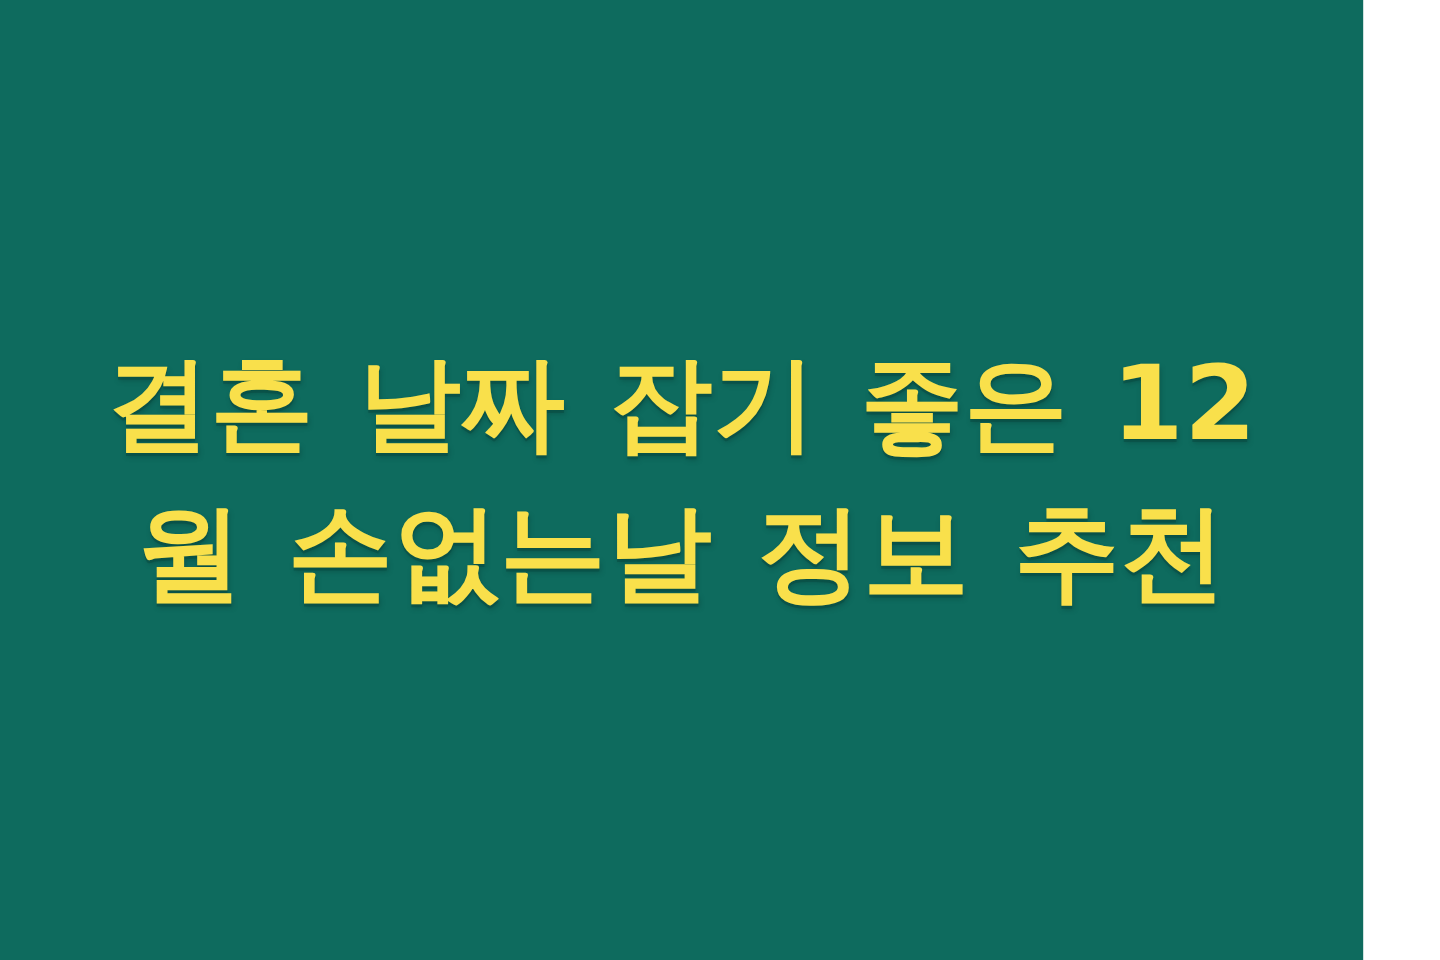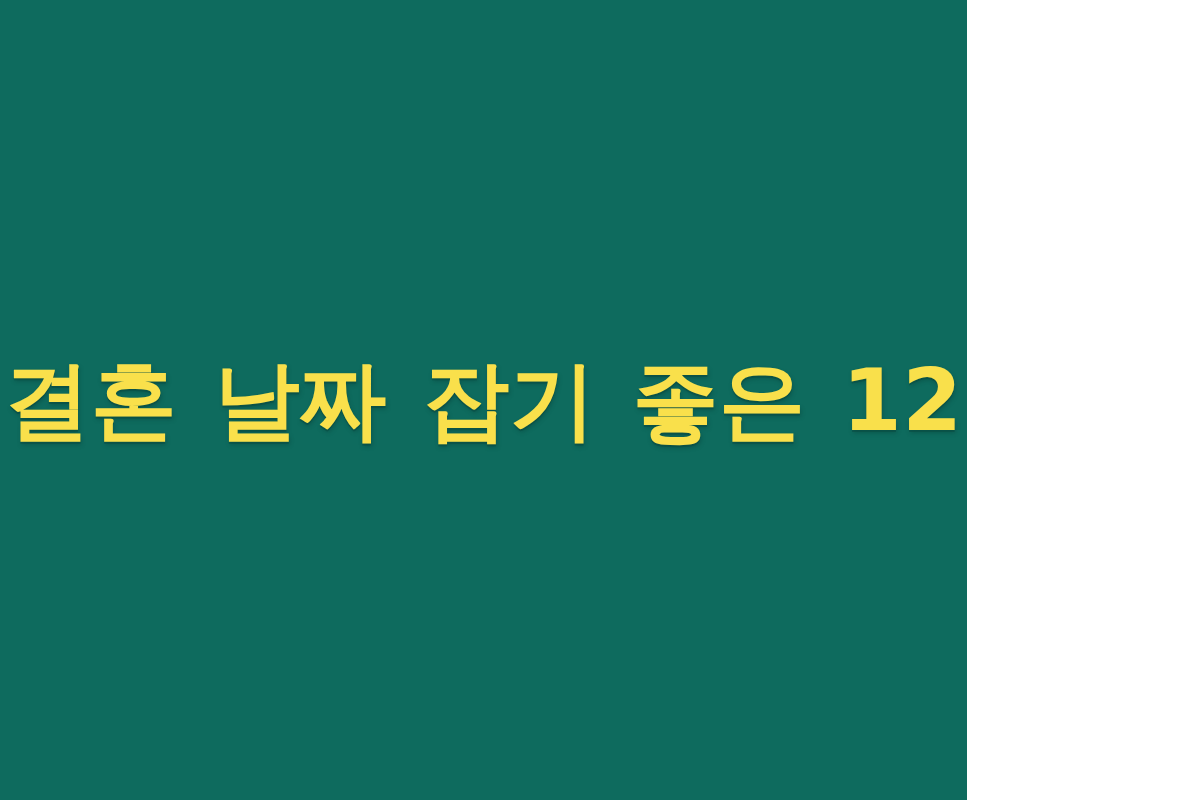--- a/index.html
+++ b/index.html
@@ -12,21 +12,21 @@
     width: 1200px;
     height: 800px;
     overflow: hidden;
     font-family: "DejaVu Sans", "Liberation Sans", sans-serif;
   }
 
   
   .banner {
     position: relative;
     box-sizing: border-box;
-    width: 967px;
+    width: 1136px;
     height: 800px;
     background-color: #0E6B5E;
     display: flex;
     align-items: center;
     justify-content: center;
     user-select: none;
   }
 
   
   .headline {
@@ -58,16 +58,17 @@
 </style>
 </head>
 <body>
 
 <div class="banner" style="background-color: rgb(14, 107, 94);">
 
   <h1 class="headline" style="color: rgb(249, 224, 75);">
 
     <span class="headline-line line-1">결혼 날짜 잡기 좋은 12</span>
 
+    <span class="headline-line line-2">월 손없는날 정보 추천</span>
 
   </h1>
 
 </div>
 
 </body></html>

